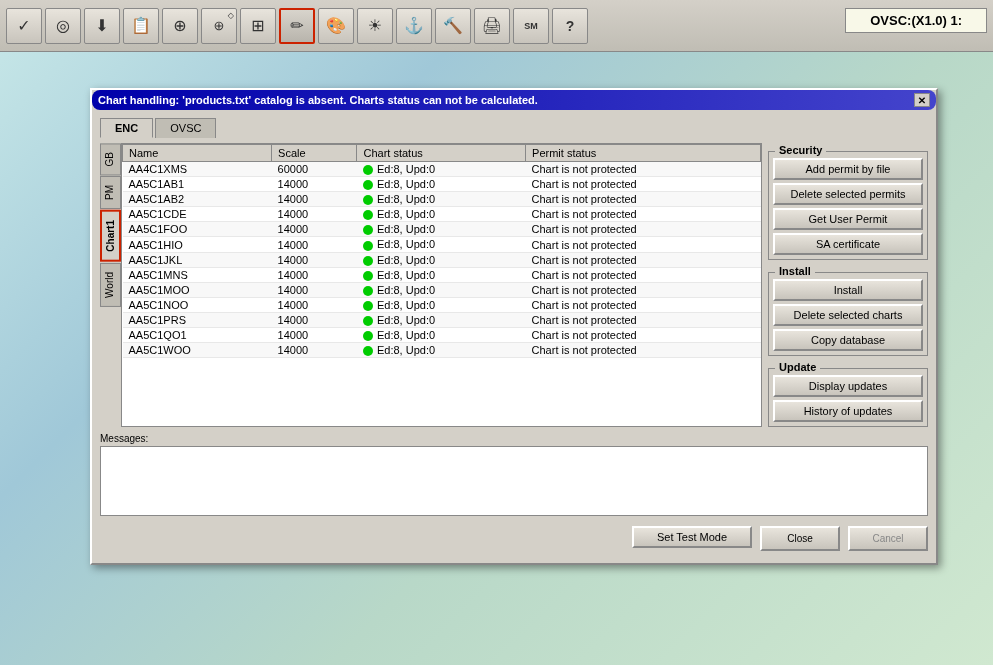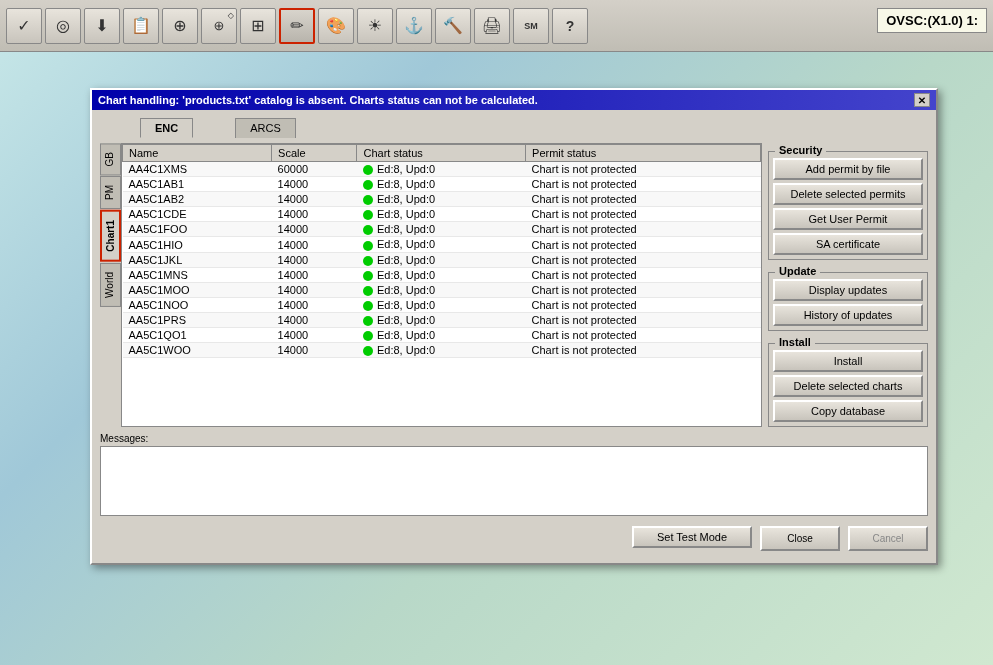--- a/index.html
+++ b/index.html
@@ -50,21 +50,21 @@
     .toolbar-btn.active {
       border: 2px solid #cc2200;
       background: linear-gradient(to bottom, #d8d4cc, #b8b4ac);
     }
     .top-right-info {
       position: absolute;
       top: 8px;
       right: 6px;
       background: #f8f8e8;
       border: 1px solid #888;
-      padding: 4px 8px;
+      padding: 4px 24px;
       font-size: 13px;
       font-weight: bold;
       color: #000;
     }
 
     
     .dialog {
       position: absolute;
       top: 88px;
       left: 90px;
@@ -78,20 +78,21 @@
     }
     .dialog-titlebar {
       background: linear-gradient(to right, #0000aa, #4444cc);
       color: white;
       padding: 3px 6px;
       display: flex;
       align-items: center;
       justify-content: space-between;
       font-size: 11px;
       font-weight: bold;
+      border-radius: 8px;
     }
     .dialog-titlebar .close-btn {
       width: 16px;
       height: 14px;
       background: #d4d0c8;
       border: 1px solid #888;
       display: flex;
       align-items: center;
       justify-content: center;
       cursor: pointer;
@@ -113,21 +114,20 @@
       margin-bottom: -1px;
     }
     .tab {
       padding: 3px 14px;
       background: #c0bdb4;
       border: 1px solid #888;
       border-bottom: none;
       cursor: pointer;
       font-size: 11px;
       color: #000;
-      margin-left: 40px;
     }
     .tab.active {
       background: #d4d0c8;
       border-bottom: 1px solid #d4d0c8;
       font-weight: bold;
     }
 
     
     .main-area {
       display: flex;
@@ -316,21 +316,21 @@
 
   <div class="dialog-titlebar">
     <span>Chart handling:  'products.txt' catalog is absent. Charts status can not be calculated.</span>
     <div class="close-btn">✕</div>
   </div>
 
   <div class="dialog-content">
 
     <div class="tabs">
       <div class="tab active">ENC</div>
-      <div class="tab">ARCS</div>
+      <div class="tab">OVSC</div>
     </div>
 
     <div class="main-area">
 
       <div class="left-panel">
 
         <div class="side-tabs">
           <div class="side-tab">GB</div>
           <div class="side-tab">PM</div>
           <div class="side-tab active">Chart1</div>
@@ -435,30 +435,30 @@
 
         <div class="panel-group">
           <span class="panel-group-label">Security</span>
           <button class="panel-btn">Add permit by file</button>
           <button class="panel-btn">Delete selected permits</button>
           <button class="panel-btn">Get User Permit</button>
           <button class="panel-btn">SA certificate</button>
         </div>
 
         <div class="panel-group">
-          <span class="panel-group-label">Update</span>
-          <button class="panel-btn">Display updates</button>
-          <button class="panel-btn">History of updates</button>
-        </div>
-
-        <div class="panel-group">
           <span class="panel-group-label">Install</span>
           <button class="panel-btn">Install</button>
           <button class="panel-btn">Delete selected charts</button>
           <button class="panel-btn">Copy database</button>
+        </div>
+
+        <div class="panel-group">
+          <span class="panel-group-label">Update</span>
+          <button class="panel-btn">Display updates</button>
+          <button class="panel-btn">History of updates</button>
         </div>
       </div>
     </div>
 
     <div class="messages-section">
       <span class="messages-label">Messages:</span>
       <div class="messages-box"></div>
     </div>
 
     <div class="bottom-buttons">

